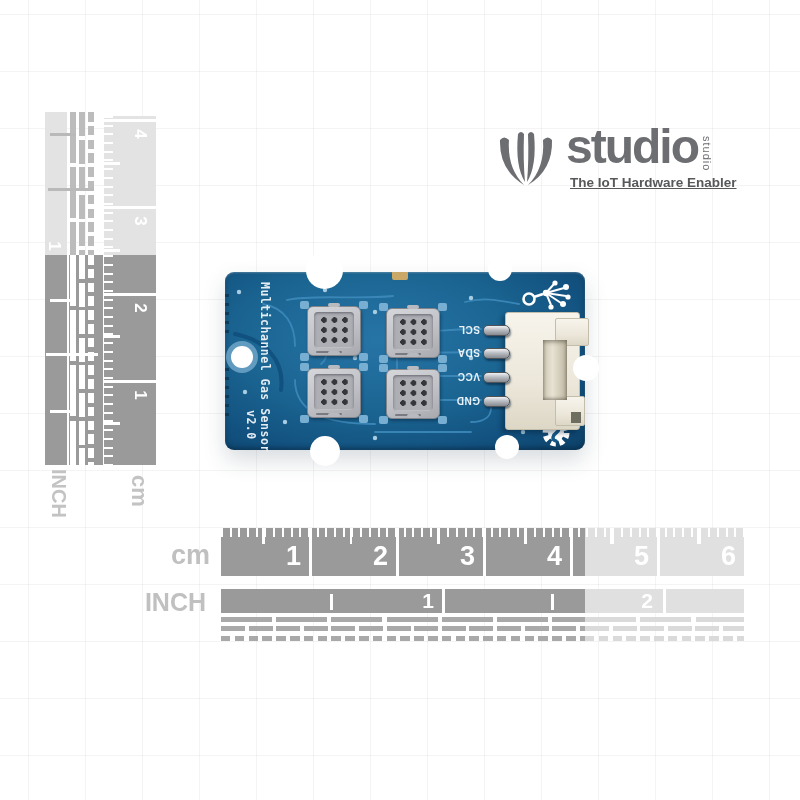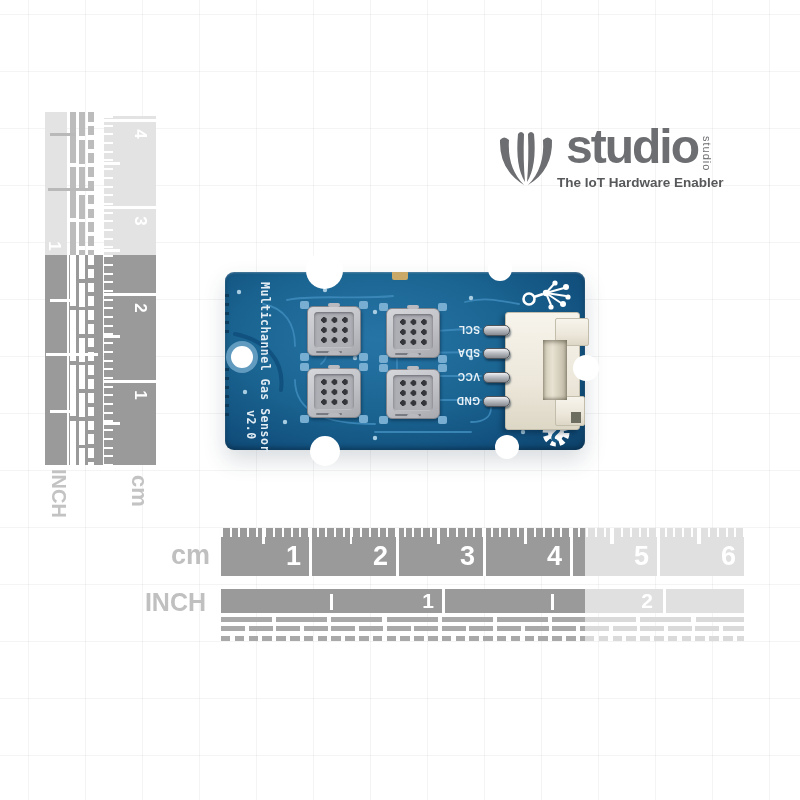--- a/index.html
+++ b/index.html
@@ -77,21 +77,21 @@
     <svg class="abs" style="left:0;top:2px;" width="64" height="58" viewBox="0 0 64 58">
       <g fill="#6d6e71">
         <path d="M6,10 Q5,40 30,55 Q13,38 15,10 Q10,5 6,10 Z"></path>
         <path d="M24,4 Q21,36 31,52 Q29,30 30,4 Q27,0 24,4 Z"></path>
         <path d="M40,4 Q43,36 33,52 Q35,30 34,4 Q37,0 40,4 Z"></path>
         <path d="M58,10 Q59,40 34,55 Q51,38 49,10 Q54,5 58,10 Z"></path>
       </g>
     </svg>
     <div class="abs brand" style="left:72px;top:-6px;">studio</div>
     <div class="abs studio" style="left:219px;top:8px;">studio</div>
-    <div class="abs tagline" style="left:63px;top:47px;">The IoT Hardware Enabler</div>
+    <div class="abs tagline" style="left:76px;top:47px;text-decoration:underline;">The IoT Hardware Enabler</div>
   </div>
 
   <div>
 
     <div class="abs r-light" style="left:45px;top:112px;width:22px;height:143px;"></div>
     <div class="abs r-dark" style="left:45px;top:255px;width:58px;height:210px;"></div>
     <div class="abs" style="left:67px;top:255px;width:2px;height:210px;background:#fff;"></div>
 
     <div class="abs q-v-gray" style="left:70px;top:112px;width:6px;height:143px;"></div>
     <div class="abs e-v-gray" style="left:79px;top:112px;width:6px;height:143px;"></div>

